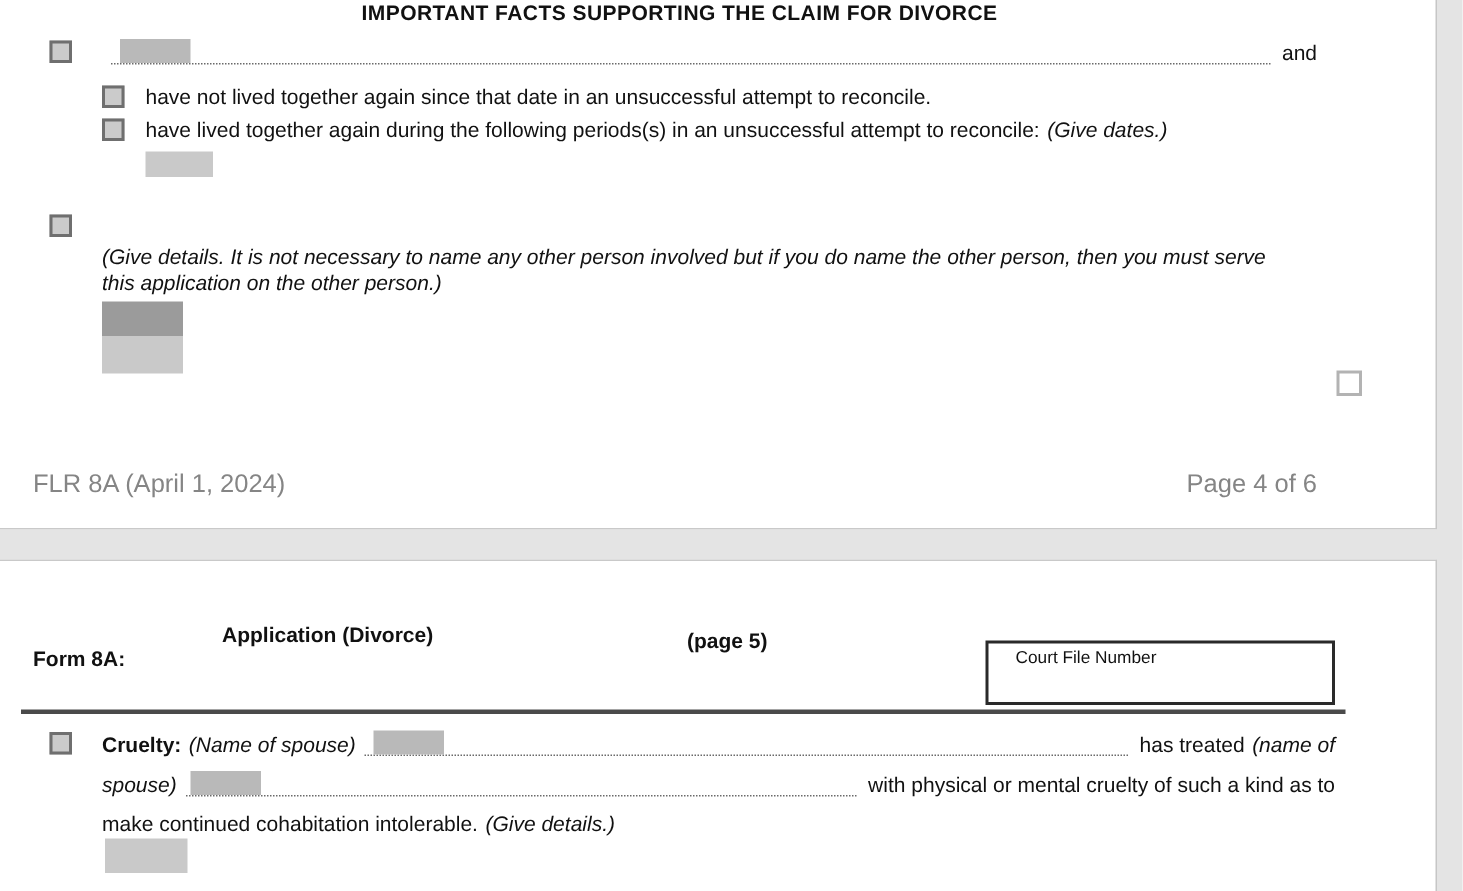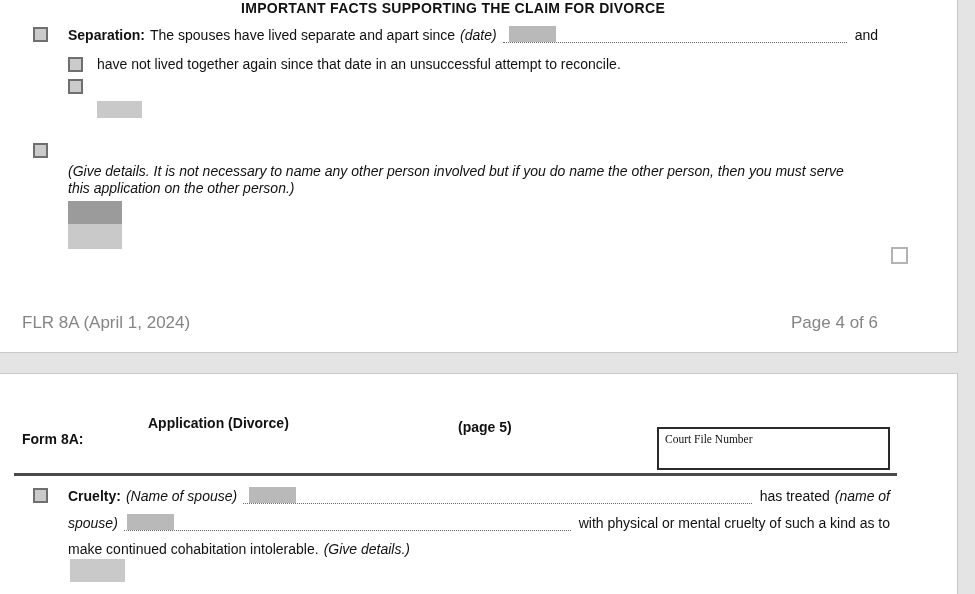--- a/index.html
+++ b/index.html
@@ -45,46 +45,46 @@
   .after{margin-left:8px;}
   .textline{position:absolute;white-space:nowrap;line-height:17px;}
   .entry-box{position:absolute;}
   .entry-dark{background:#9b9b9b;}
   .entry-light{background:#c9c9c9;}
   .footer-text{position:absolute;color:#858585;font-size:17px;}
 
   .rule{position:absolute;background:#4a4a4a;height:3px;}
   .court-box{
     position:absolute;box-sizing:border-box;border:2px solid #2a2a2a;background:#fff;
-    padding:4px 6px;font-size:11.5px;font-family:Liberation Serif, serif;
+    padding:4px 18px;font-size:11.5px;
   }
   .hdr{position:absolute;font-weight:bold;white-space:nowrap;}
 </style>
 </head>
 <body>
 
 <div class="page" id="page4">
 
   <div class="doc-title">IMPORTANT FACTS SUPPORTING THE CLAIM FOR DIVORCE</div>
 
   <span class="cb" style="left:33px;top:27px;"></span>
   <div class="row" style="left:68px;top:26px;width:810px;">
-    <span class="seg">
-      <span class="b">Separation:</span><span class="sp"></span><span>The spouses have lived separate and apart since</span><span class="sp"></span><span class="i">(date)</span>
-    </span>
     <span class="dotline">
       <span class="field-fill"></span>
     </span>
     <span class="seg after">and</span>
   </div>
 
   <span class="cb" style="left:68px;top:57px;"></span>
   <div class="textline" style="left:97px;top:56px;">have not lived together again since that date in an unsuccessful attempt to reconcile.</div>
 
   <span class="cb" style="left:68px;top:79px;"></span>
+  <div class="textline" style="left:97px;top:78px;">
+    <span>have lived together again during the following periods(s) in an unsuccessful attempt to reconcile:</span><span class="sp"></span><span class="i">(Give dates.)</span>
+  </div>
 
   <div class="entry-box entry-light" style="left:97px;top:101px;width:45px;height:17px;"></div>
 
   <span class="cb" style="left:33px;top:143px;"></span>
 
   <div class="textline i" style="left:68px;top:163px;">(Give details. It is not necessary to name any other person involved but if you do name the other person, then you must serve</div>
   <div class="textline i" style="left:68px;top:180px;">this application on the other person.)</div>
 
   <div class="entry-box entry-dark" style="left:68px;top:201px;width:54px;height:23px;"></div>
   <div class="entry-box entry-light" style="left:68px;top:224px;width:54px;height:25px;"></div>

